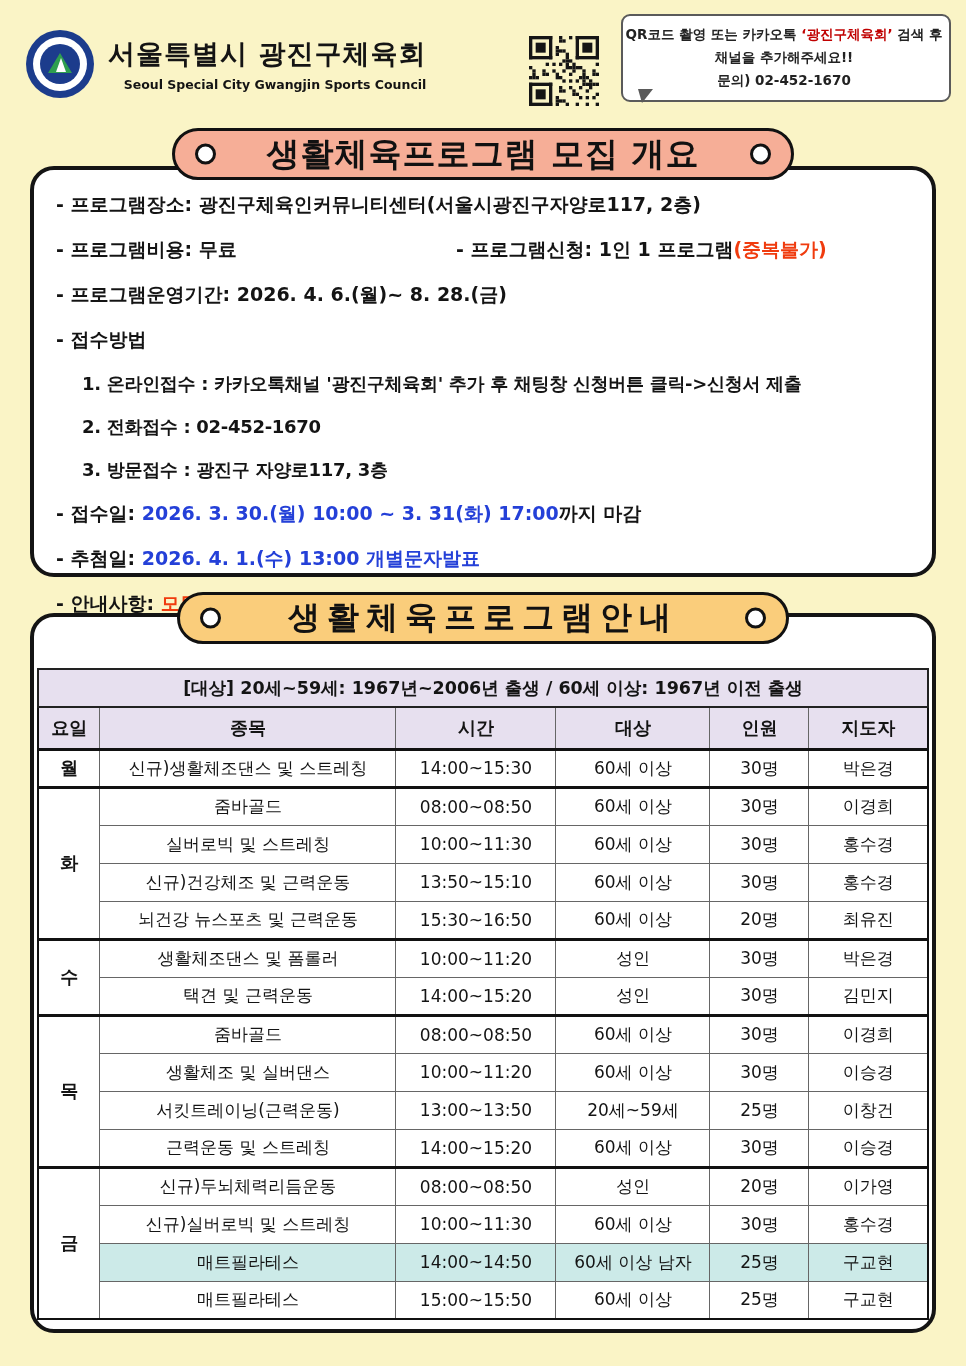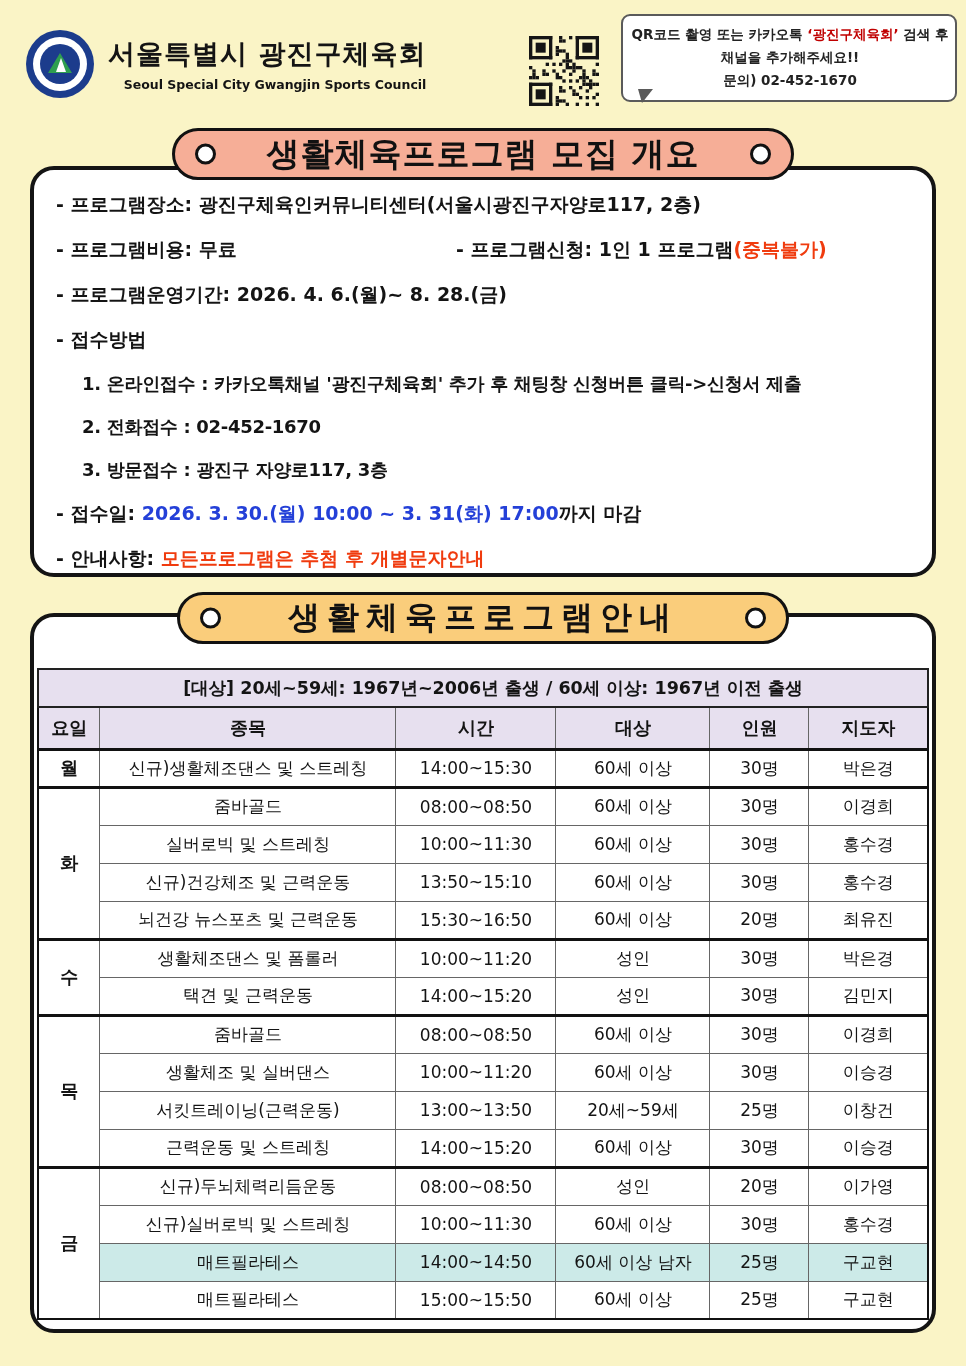--- a/index.html
+++ b/index.html
@@ -17,21 +17,21 @@
   .logo .sail{position:absolute;left:8px;top:9px;width:0;height:0;border-left:12px solid transparent;border-right:12px solid transparent;border-bottom:20px solid #2E9E4F;}
   .logo .sail2{position:absolute;left:16px;top:14px;width:0;height:0;border-left:5px solid transparent;border-right:5px solid transparent;border-bottom:14px solid #fff;}
   .org-names{margin-left:14px;}
   .org-ko{font-size:27px;font-weight:bold;letter-spacing:1px;color:#141414;}
   .org-en{font-size:12.5px;font-weight:bold;margin-top:5px;color:#141414;}
   
   .qr{position:absolute;left:527px;top:36px;width:74px;height:70px;}
   .bubble{
     position:absolute;left:621px;top:14px;width:318px;
     background:#fff;border:2px solid #5a5a5a;border-radius:9px;
-    padding:7px 6px 8px 8px;text-align:center;
+    padding:7px 6px 8px 2px;text-align:center;
     font-size:13.5px;font-weight:bold;line-height:1.7;color:#222;
   }
   .bubble .em{color:#C00000;}
   .bubble-tail{
     position:absolute;left:638px;top:89px;width:0;height:0;
     border-left:4px solid transparent;border-right:11px solid transparent;
     border-top:14px solid #5a5a5a;
   }
   
   .banner{
@@ -219,20 +219,24 @@
   </div>
   <div class="line">- 접수방법</div>
   <div class="line sub">1. 온라인접수 : 카카오톡채널 '광진구체육회' 추가 후 채팅창 신청버튼 클릭-&gt;신청서 제출</div>
   <div class="line sub">2. 전화접수 : 02-452-1670</div>
   <div class="line sub">3. 방문접수 : 광진구 자양로117, 3층</div>
   <div class="line">
     <span>- 접수일:</span>
     <span class="blue">2026. 3. 30.(월) 10:00 ~ 3. 31(화) 17:00</span><span>까지 마감</span>
   </div>
   <div class="line">
+    <span>- 추첨일:</span>
+    <span class="blue">2026. 4. 1.(수) 13:00 개별문자발표</span>
+  </div>
+  <div class="line">
     <span>- 안내사항:</span>
     <span class="red">모든프로그램은 추첨 후 개별문자안내</span>
   </div>
 </div>
 
 <div class="banner banner2">
   <span class="dot l"></span>
   <span>생활체육프로그램안내</span>
   <span class="dot r"></span>
 </div>

